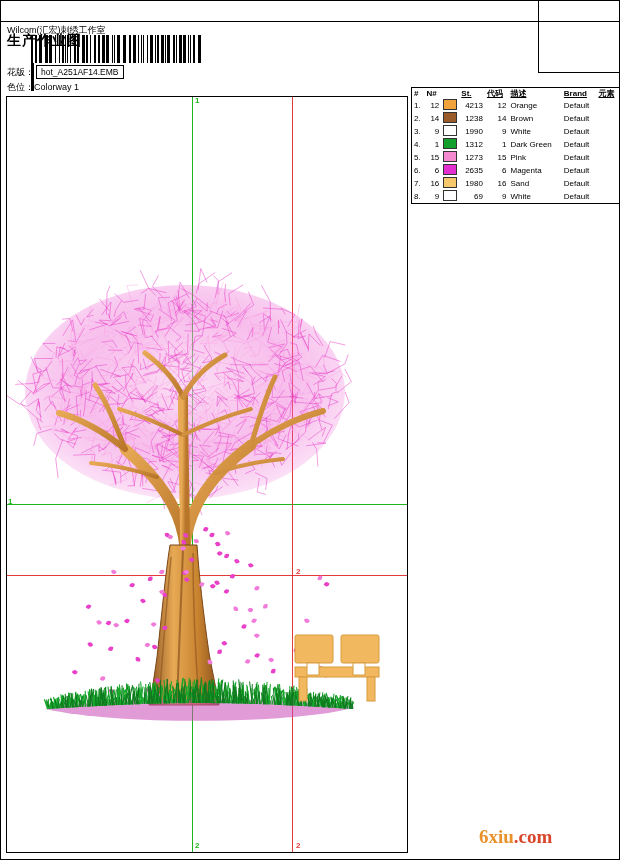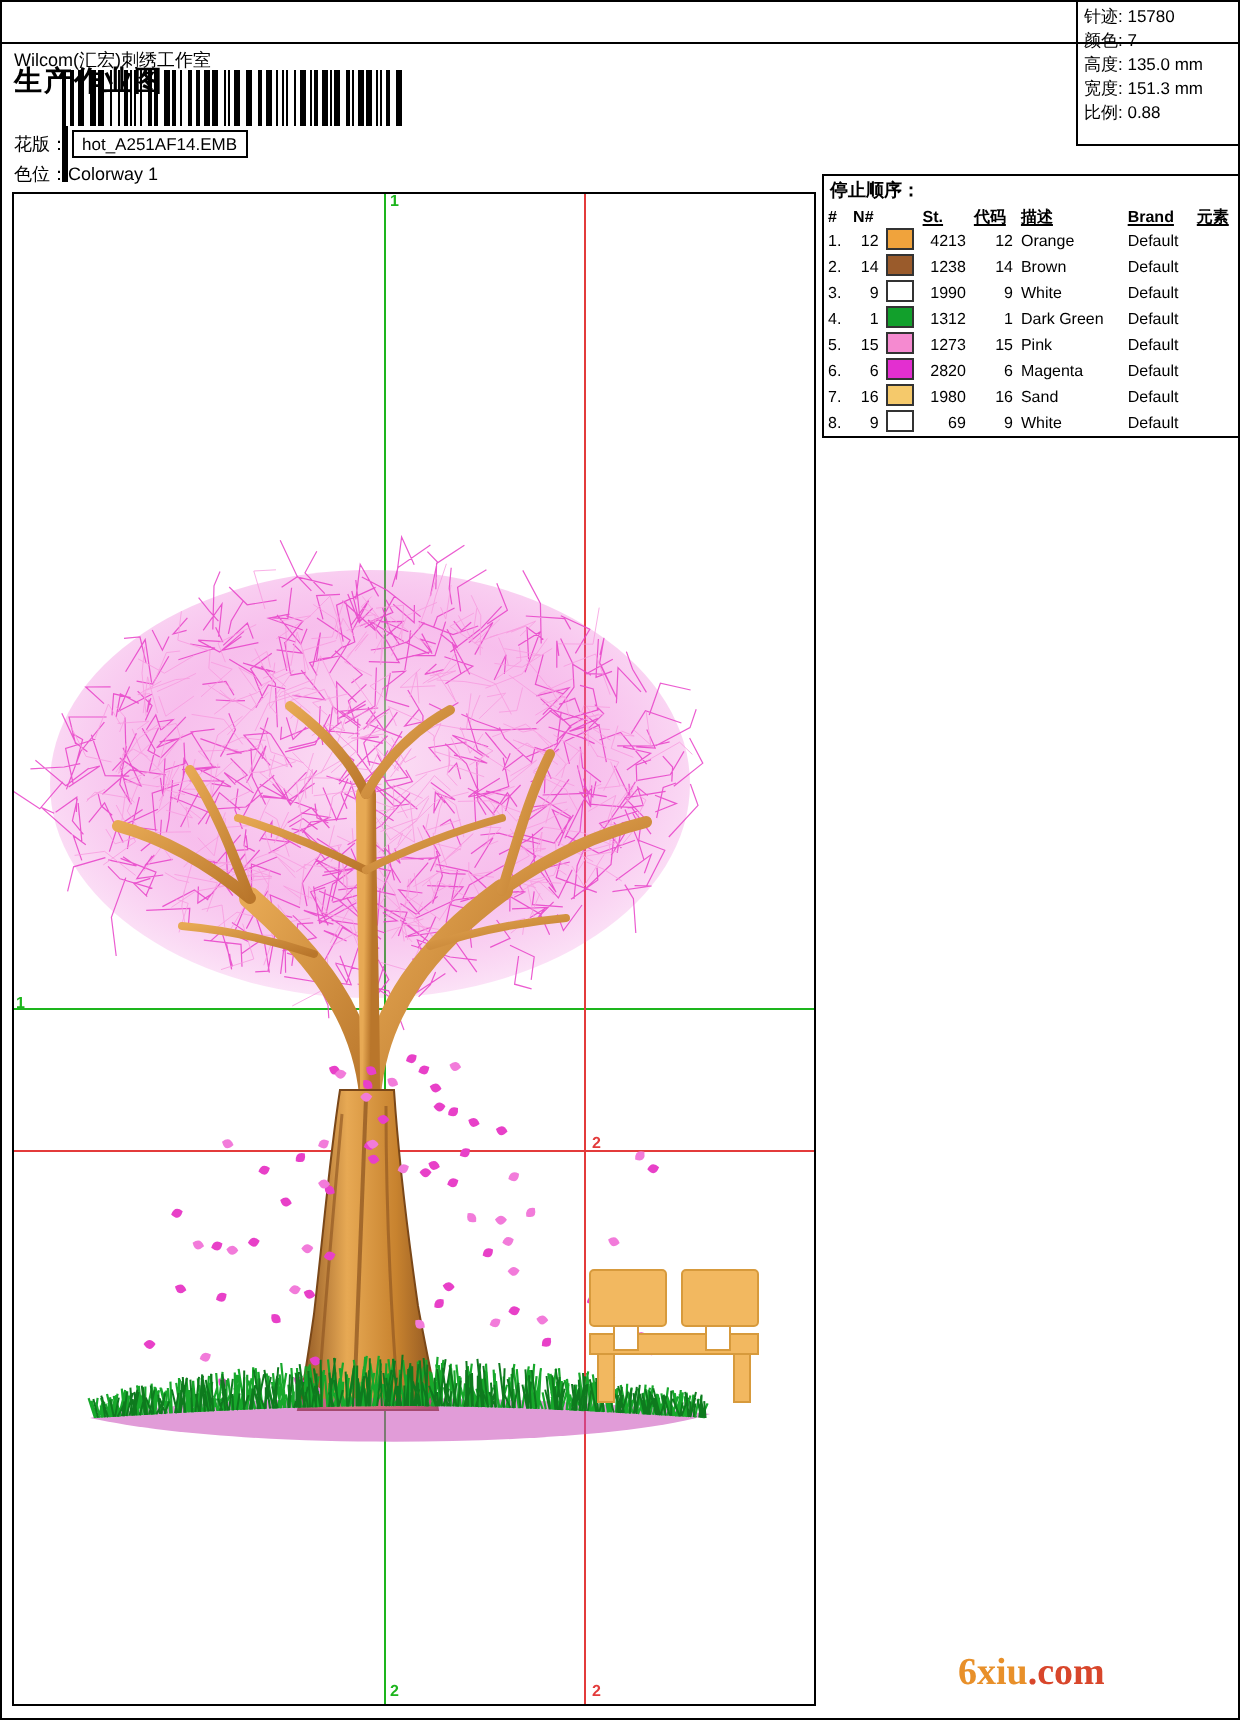--- a/index.html
+++ b/index.html
@@ -102,30 +102,22 @@
       <i style="width: 3px; margin-right: 1px;"></i>
     </div>
 
   <div class="filebox">
     <span>花版：</span><span class="fname">hot_A251AF14.EMB</span>
   </div>
   <div class="colorway">色位：Colorway 1</div>
 
   <div class="vline"></div>
   <div class="hline2"></div>
-  <div class="infopanel">
-    <div>针迹: 15780</div>
-    <div>颜色: 7</div>
-    <div>高度: 135.0 mm</div>
-    <div>宽度: 151.3 mm</div>
-    <div>比例: 0.88</div>
-  </div>
 
   <div class="stopbox">
-    <div class="stoptitle">停止顺序：</div>
     <table class="stops">
       <thead>
         <tr>
           <th>#</th>
           <th>N#</th>
           <th></th>
           <th class="u">St.</th>
           <th class="u">代码</th>
           <th class="u">描述</th>
           <th class="u">Brand</th>
@@ -180,21 +172,21 @@
             <td class="num">1273</td>
             <td class="num">15</td>
             <td>Pink</td>
             <td>Default</td>
             <td></td>
           </tr>
           <tr>
             <td>6.</td>
             <td class="num">6</td>
             <td class="sw"><span class="chip" style="background:#E32FD0"></span></td>
-            <td class="num">2820</td>
+            <td class="num">2635</td>
             <td class="num">6</td>
             <td>Magenta</td>
             <td>Default</td>
             <td></td>
           </tr>
           <tr>
             <td>7.</td>
             <td class="num">16</td>
             <td class="sw"><span class="chip" style="background:#F5C96B"></span></td>
             <td class="num">1980</td>

